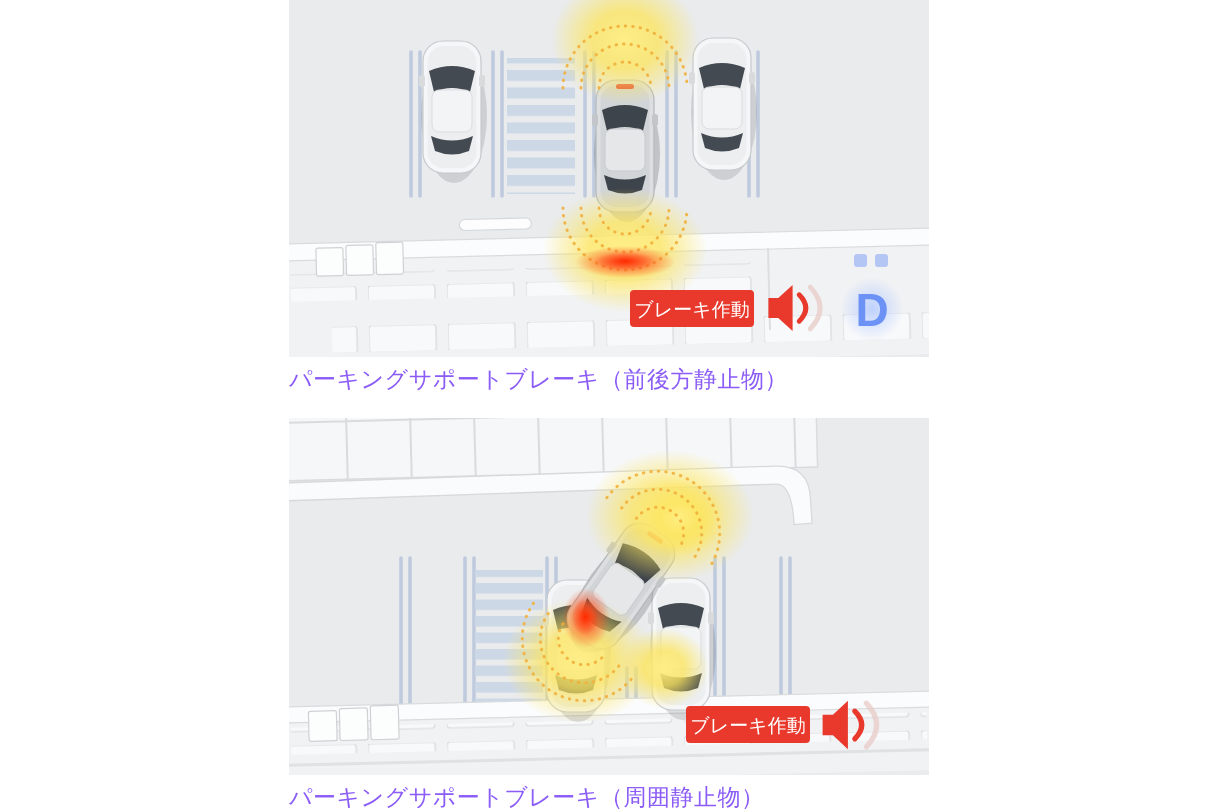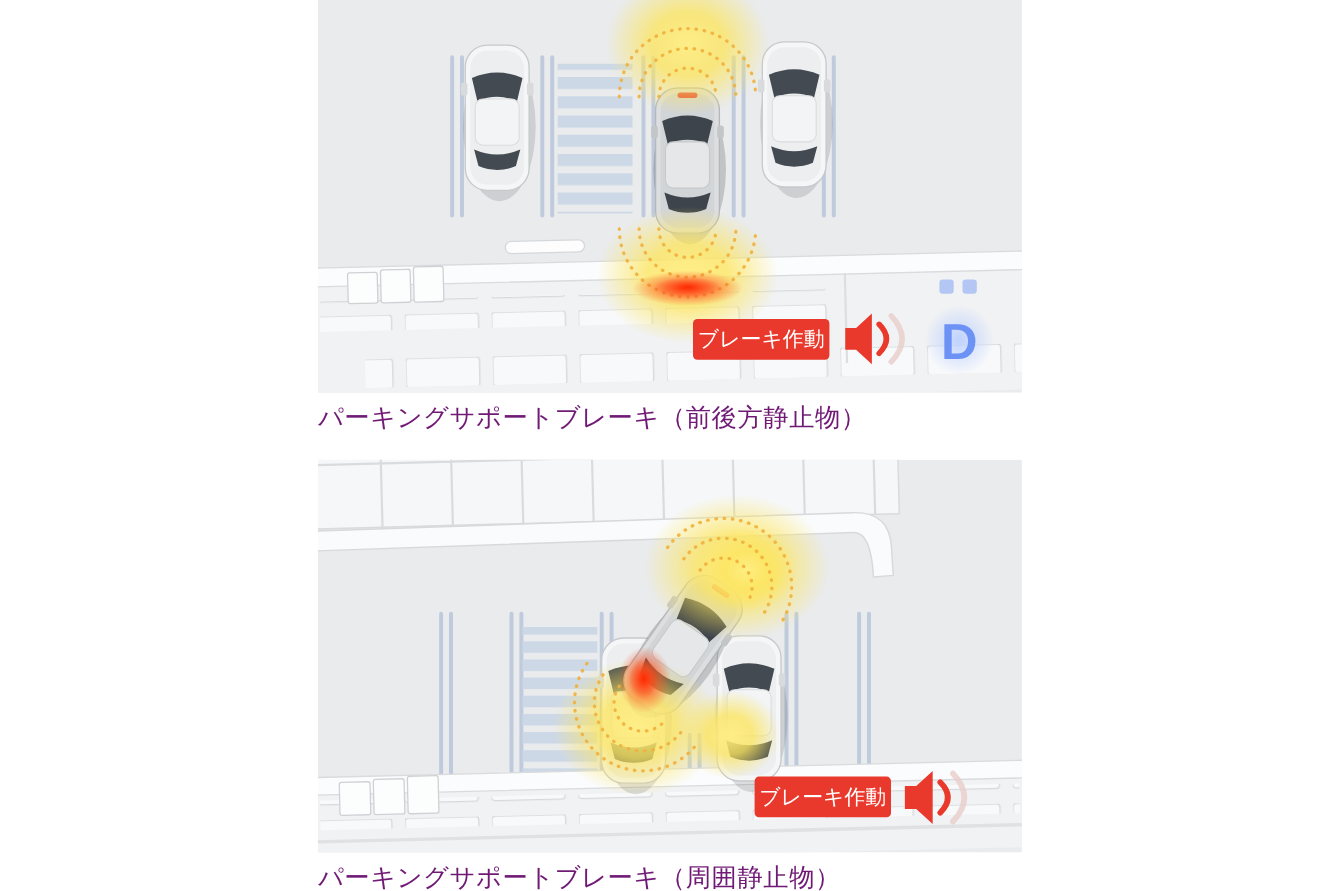--- a/index.html
+++ b/index.html
@@ -1,21 +1,21 @@
 <!DOCTYPE html>
 <html><head>
 <meta charset="utf-8">
 <style>
   * { margin:0; padding:0; box-sizing:border-box; }
   html,body { width:1216px; height:810px; background:#ffffff; overflow:hidden;
               font-family:"Liberation Sans", sans-serif; }
   .stage { position:absolute; top:0; left:0; width:1216px; height:807px; }
   figure.panel { position:absolute; left:289px; width:640px; }
   figure.panel svg { display:block; }
-  figcaption { margin-top:9px; font-size:23px; line-height:1.2; color:#701a75; letter-spacing:0.5px; }
+  figcaption { margin-top:9px; font-size:23px; line-height:1.2; color:#8b5cf6; letter-spacing:0.5px; }
 </style>
 </head>
 <body>
 
 <div class="stage">
 
   <figure class="panel" style="top:0px">
     <svg width="640" height="357" viewBox="0 0 640 357">
       <defs>
         <radialGradient id="gyA">

